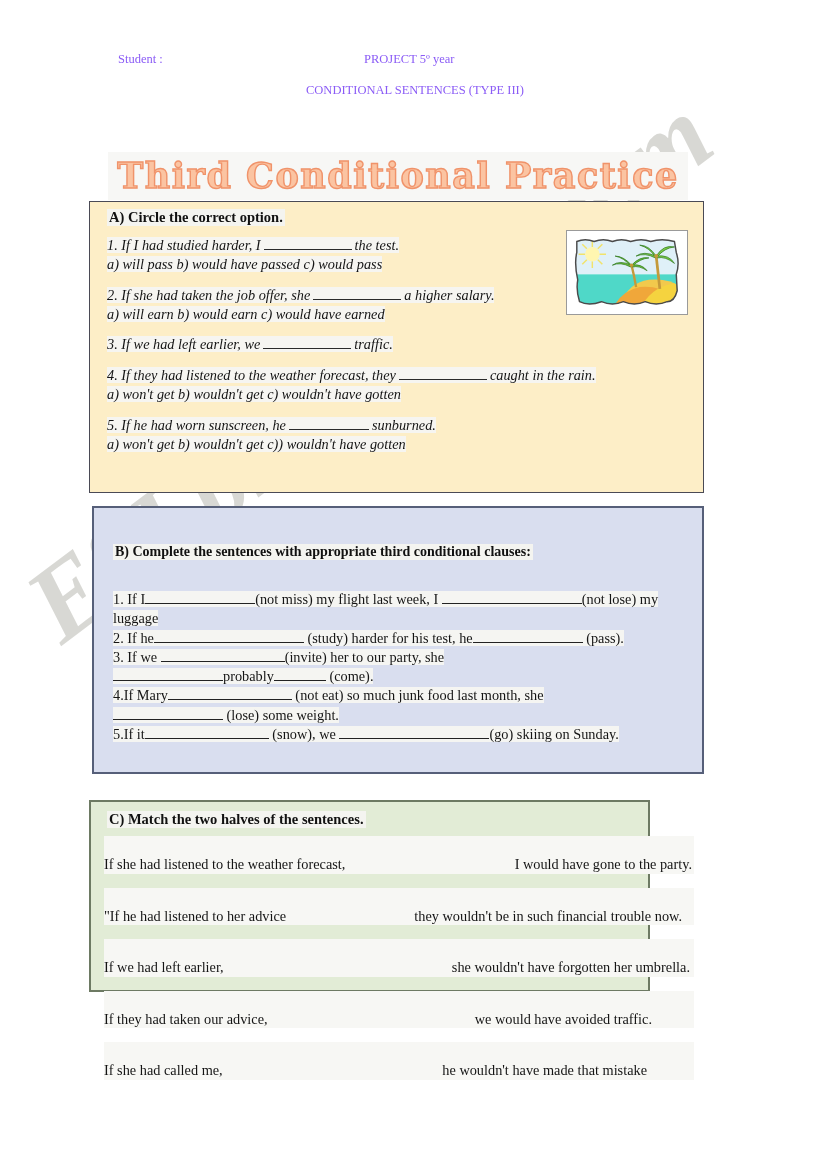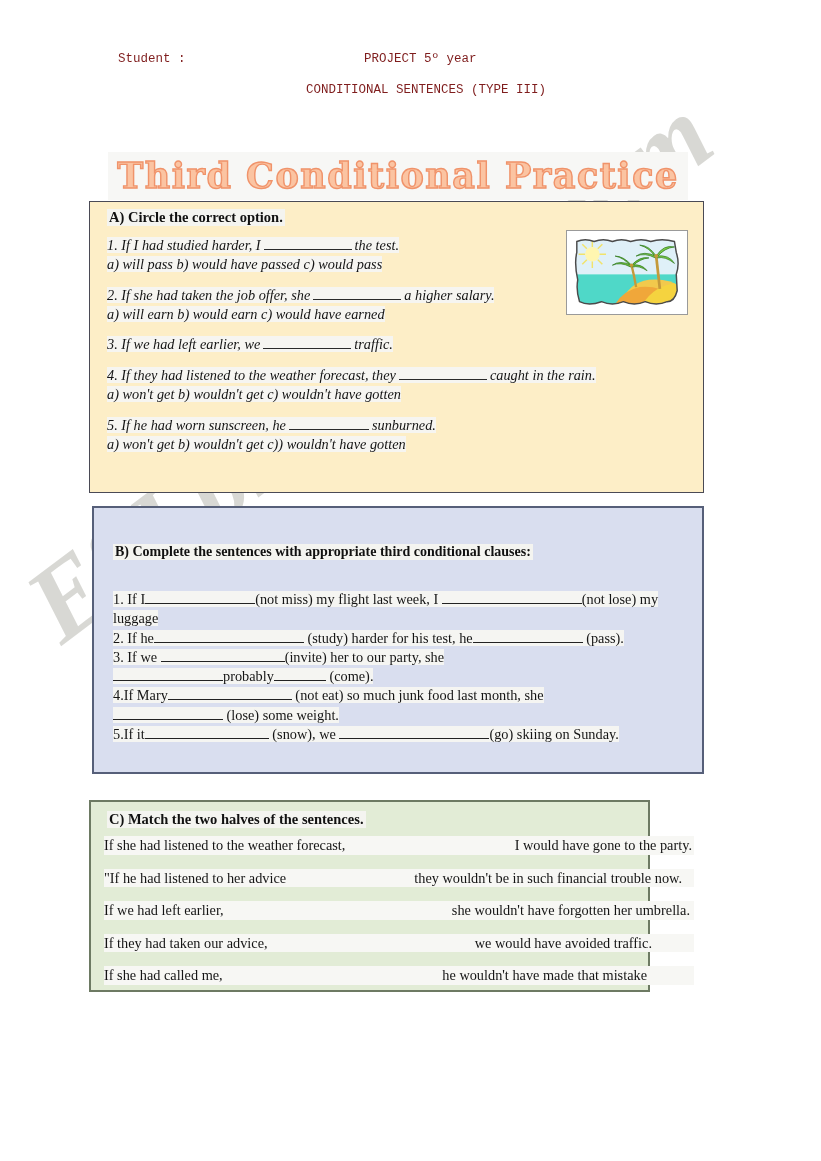--- a/index.html
+++ b/index.html
@@ -42,23 +42,23 @@
     transform-origin: left center;
     white-space: nowrap;
   }
 
   
   .header {
     position: absolute;
     left: 0; top: 0;
     width: 821px;
     height: 130px;
-    font-family: Liberation Mono, monospace;
+    font-family: Liberation Serif, serif;
     font-size: 12.5px;
-    color: #7f1d1d;
+    color: #8b5cf6;
     z-index: 10;
   }
   .hdr-student {
     position: absolute;
     left: 118px;
     top: 52px;
   }
   .hdr-project {
     position: absolute;
     left: 364px;
@@ -229,21 +229,21 @@
   .c-row {
     display: flex;
     align-items: baseline;
     font-size: 14.3px;
     line-height: 1.3;
     color: #141414;
     margin-bottom: 14px;
     background: #f7f7f4;
     white-space: nowrap;
   }
-  .c-left { flex: 0 0 auto; }
+  .c-left { flex: 0 0 auto; margin-top: 19px; }
   .c-right { margin-left: auto; }
   .c-row.r1 .c-right { margin-right: 2px; }
   .c-row.r2 .c-right { margin-right: 12px; }
   .c-row.r3 .c-right { margin-right: 4px; }
   .c-row.r4 .c-right { margin-right: 42px; }
   .c-row.r5 .c-right { margin-right: 47px; }
 </style>
 </head>
 <body>
 

